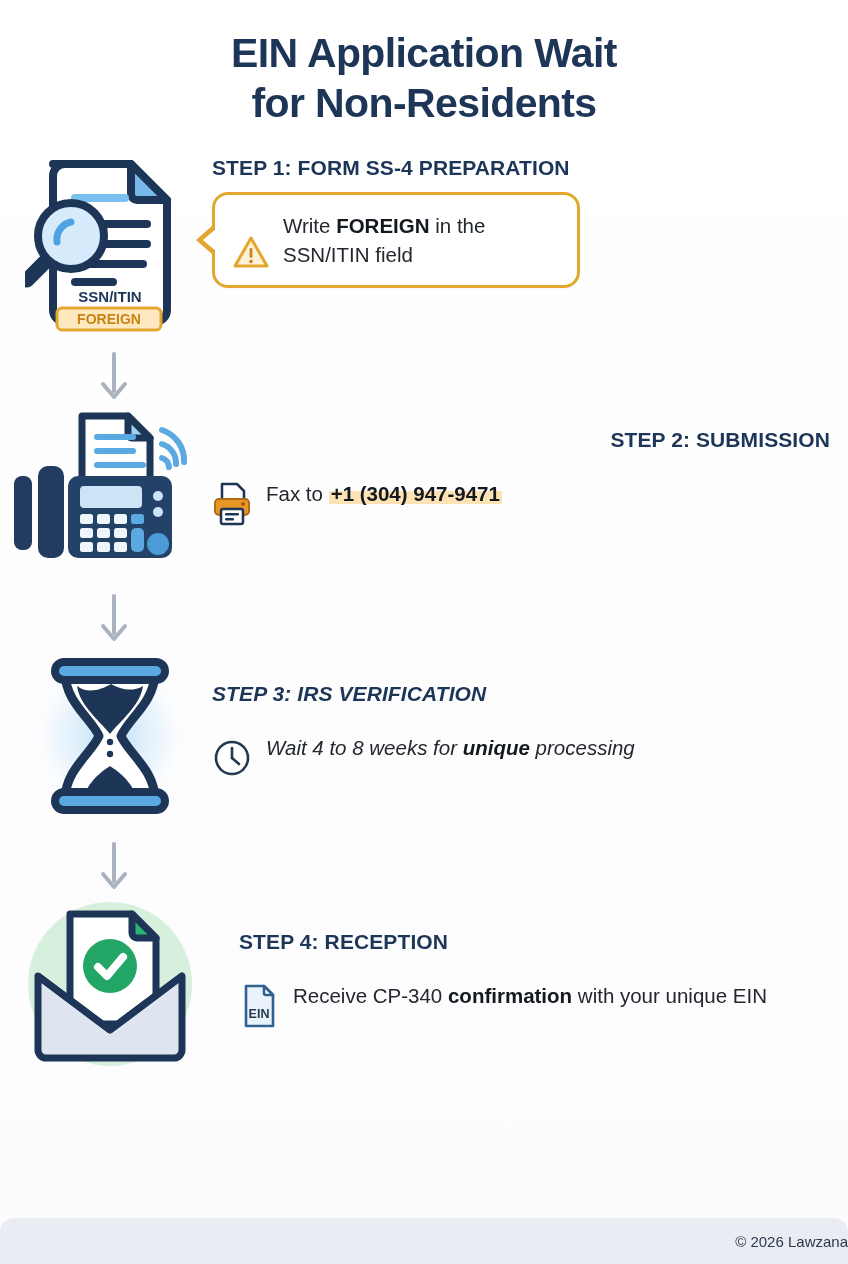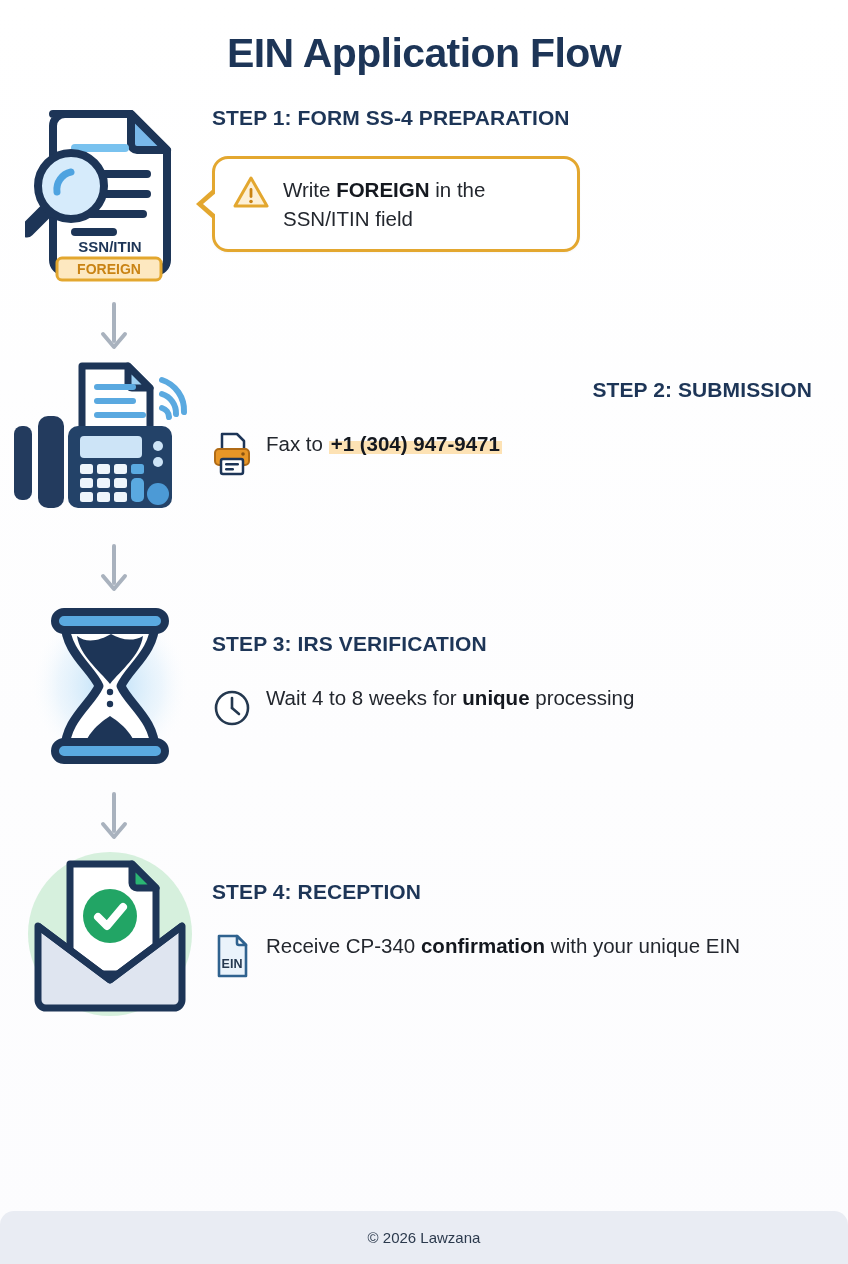--- a/index.html
+++ b/index.html
@@ -56,45 +56,45 @@
     min-width: 210px;
     display: flex;
     align-items: flex-start;
     justify-content: center;
     padding-left: 10px;
     box-sizing: border-box;
   }
   .text-col {
     flex: 1 1 auto;
     padding-left: 2px;
-    padding-right: 36px;
+    padding-right: 18px;
   }
   .step-heading {
     font-size: 21px;
     font-weight: bold;
     color: #1d3557;
     letter-spacing: 0.1px;
     margin: 0;
     white-space: nowrap;
   }
 
   
   .step1 { height: 200px; }
   .step1 .icon-col { padding-top: 4px; }
   .step1 .text-col { padding-top: 10px; }
 
   .callout {
-    margin-top: 26px;
+    margin-top: 12px;
     position: relative;
     border: 3px solid #e3a72f;
     border-radius: 16px;
     background: #ffffff;
     padding: 16px 22px 16px 18px;
     display: inline-flex;
-    align-items: flex-start;
+    align-items: flex-end;
     gap: 14px;
     box-sizing: border-box;
     max-width: 368px;
     box-shadow: 0 1px 2px rgba(0,0,0,0.04);
   }
   .callout::before {
     content:"";
     position: absolute;
     left: -19px;
     top: 50%;
@@ -158,50 +158,51 @@
     display:flex;
     justify-content:center;
   }
 
   .step2 { height: 180px; }
   .step2 .icon-col { padding-top: 2px; }
   .step2 .text-col { padding-top: 20px; text-align: right; }
 
   .step3 { height: 186px; }
   .step3 .icon-col { padding-top: 0px; }
-  .step3 .text-col { padding-top: 32px; }
+  .step3 .text-col { padding-top: 32px; font-style: italic; }
 
   .step4 { height: 186px; }
   .step4 .icon-col { padding-top: 0px; }
-  .step4 .text-col { padding-top: 32px; }
+  .step4 .text-col { padding-top: 32px; margin-left: 27px; }
 
   
   .footer {
-    height: 53px;
+    height: 46px;
     background: #e9ecf3;
     border-radius: 14px 14px 0 0;
     display: flex;
     align-items: center;
-    justify-content: center;
+    justify-content: flex-end;
   }
   .footer-text {
     font-size: 15px;
     color: #2c3a4d;
   }
 
   svg { display:block; }
 </style>
 </head>
 <body>
 
 <div class="page">
 
   <div class="title-wrap">
     <h1 class="title">
-      <span>EIN Application Flow</span>
+      <span>EIN Application Wait</span>
+      <span class="l2">for Non-Residents</span>
     </h1>
   </div>
 
   <div class="steps">
 
     <div class="step step1">
       <div class="icon-col">
 
         <svg width="170" height="182" viewBox="0 0 170 182">
 

